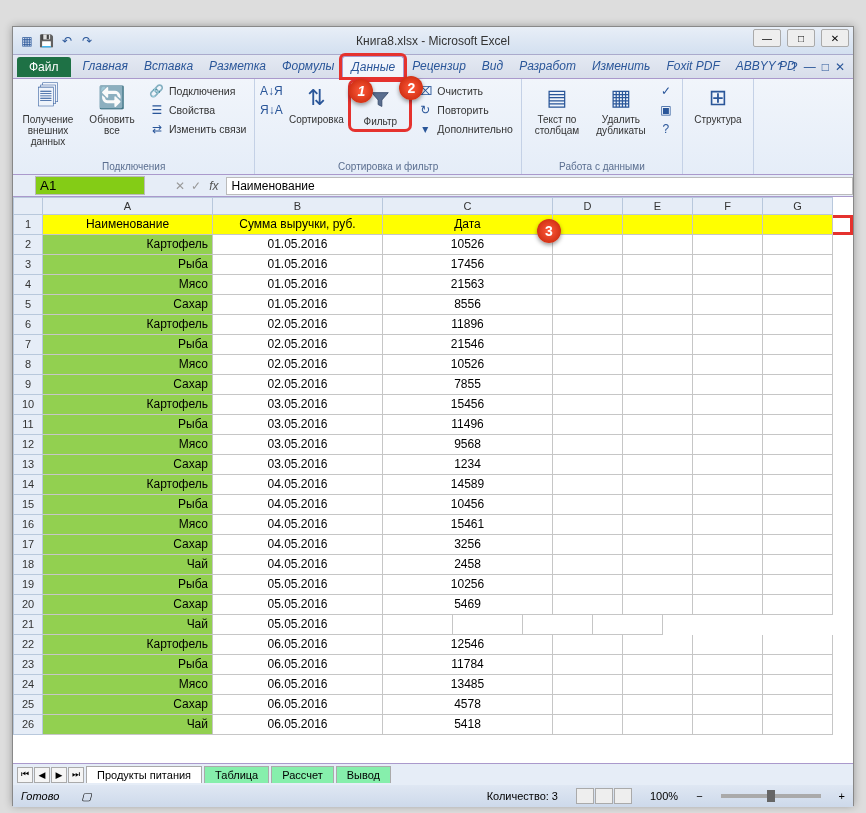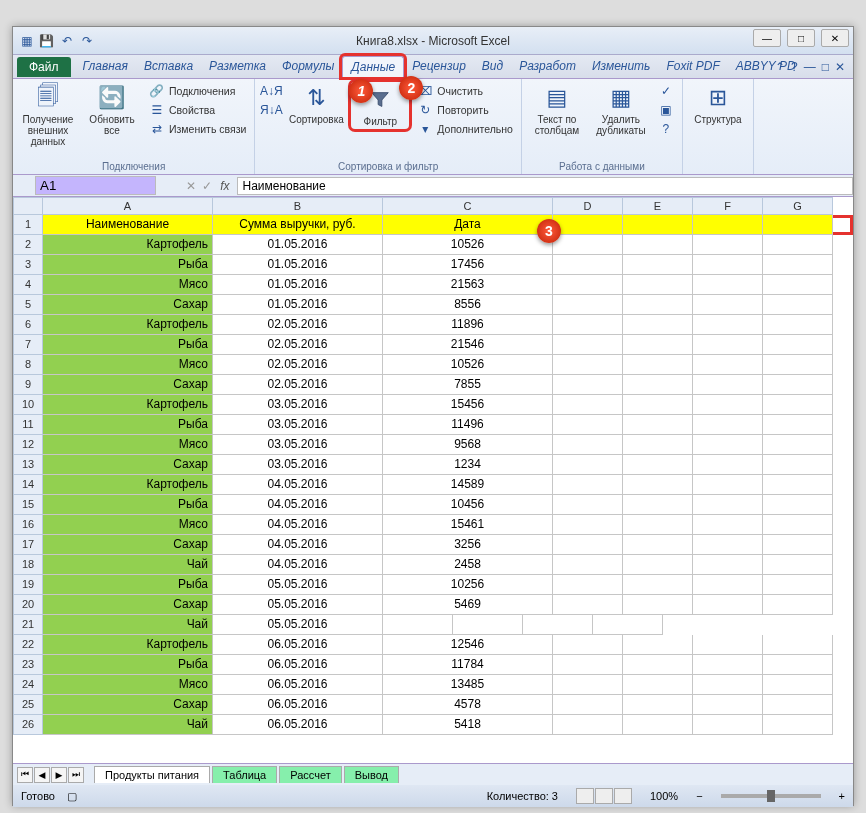--- a/index.html
+++ b/index.html
@@ -22,21 +22,21 @@
 .rbig { display: flex; flex-direction: column; align-items: center; width: 58px; cursor: pointer; }
 .rbig-icon { width: 32px; height: 32px; display: flex; align-items: center; justify-content: center; font-size: 22px; color: #2a5699; }
 .rbig-lbl { font-size: 10px; text-align: center; line-height: 11px; color: #333; }
 .rsmall-col { display: flex; flex-direction: column; gap: 1px; }
 .rsmall { display: flex; align-items: center; gap: 4px; font-size: 10.5px; color: #333; cursor: pointer; padding: 1px 2px; }
 .rsmall-icon { width: 16px; height: 16px; display: flex; align-items: center; justify-content: center; color: #2a5699; font-size: 12px; }
 .rgroup-lbl { font-size: 10px; color: #5a6e8f; text-align: center; }
 .filter-btn { box-shadow: 0 0 0 3px #e5322e; border-radius: 4px; padding: 2px; }
 .badge { position: absolute; width: 24px; height: 24px; border-radius: 50%; background: radial-gradient(#ff5a3a,#c02106); color: #fff; font-weight: bold; display: flex; align-items: center; justify-content: center; font-size: 14px; box-shadow: 0 2px 4px rgba(0,0,0,.4); z-index: 50; }
 .namebox-row { height: 22px; background: #e6edf7; border-bottom: 1px solid #a9c; display: flex; align-items: center; font-size: 12px; }
-.namebox { width: 121px; border: 1px solid #bbb; background: #c4b5fd; margin-left: 22px; padding: 1px 4px; }
+.namebox { width: 110px; border: 1px solid #bbb; background: #84cc16; margin-left: 22px; padding: 1px 4px; }
 .fx { margin: 0 8px; font-style: italic; color: #555; }
 .formula { flex: 1; border: 1px solid #bbb; background: #fff; padding: 1px 4px; }
 .gridwrap { position: relative; height: 566px; overflow: hidden; }
 .colhdrs { display: flex; height: 18px; position: sticky; top: 0; }
 .corner { width: 30px; background: #e6edf7; border: 1px solid #b8c8dc; }
 .colhdr { background: #e6edf7; border: 1px solid #b8c8dc; border-left: none; font-size: 11px; text-align: center; color: #333; line-height: 16px; }
 .rows { max-height: 548px; overflow-y: auto; }
 .row { display: flex; height: 20px; }
 .rowhdr { width: 30px; background: #e6edf7; border: 1px solid #b8c8dc; border-top: none; text-align: center; font-size: 11px; color: #333; line-height: 18px; }
 .cell { border: 1px solid #c6c6c6; border-top: none; border-left: none; font-size: 12px; padding: 1px 4px; line-height: 17px; background: #fff; }
@@ -495,30 +495,30 @@
     <div class="badge" style="left:524px; top:22px;">3</div>
   </div>
 
   <div class="sheettabs">
     <div class="navarrows">
       <div class="navarrow">⏮</div>
       <div class="navarrow">◀</div>
       <div class="navarrow">▶</div>
       <div class="navarrow">⏭</div>
     </div>
-    <div id="sheets" style="display:flex;margin-left:8px;">
+    <div id="sheets" style="display:flex;">
         <div class="sheettab">Продукты питания</div>
         <div class="sheettab inactive">Таблица</div>
         <div class="sheettab inactive">Рассчет</div>
         <div class="sheettab inactive">Вывод</div>
       </div>
   </div>
 
   <div class="statusbar">
-    <div style="display:flex;gap:12px;">
+    <div style="display:flex;gap:22px;font-style:italic;">
       <span>Готово</span>
       <span>▢</span>
     </div>
     <div class="status-right">
       <span>Количество: 3</span>
       <div class="viewbtns">
         <div class="viewbtn"></div>
         <div class="viewbtn"></div>
         <div class="viewbtn"></div>
       </div>

